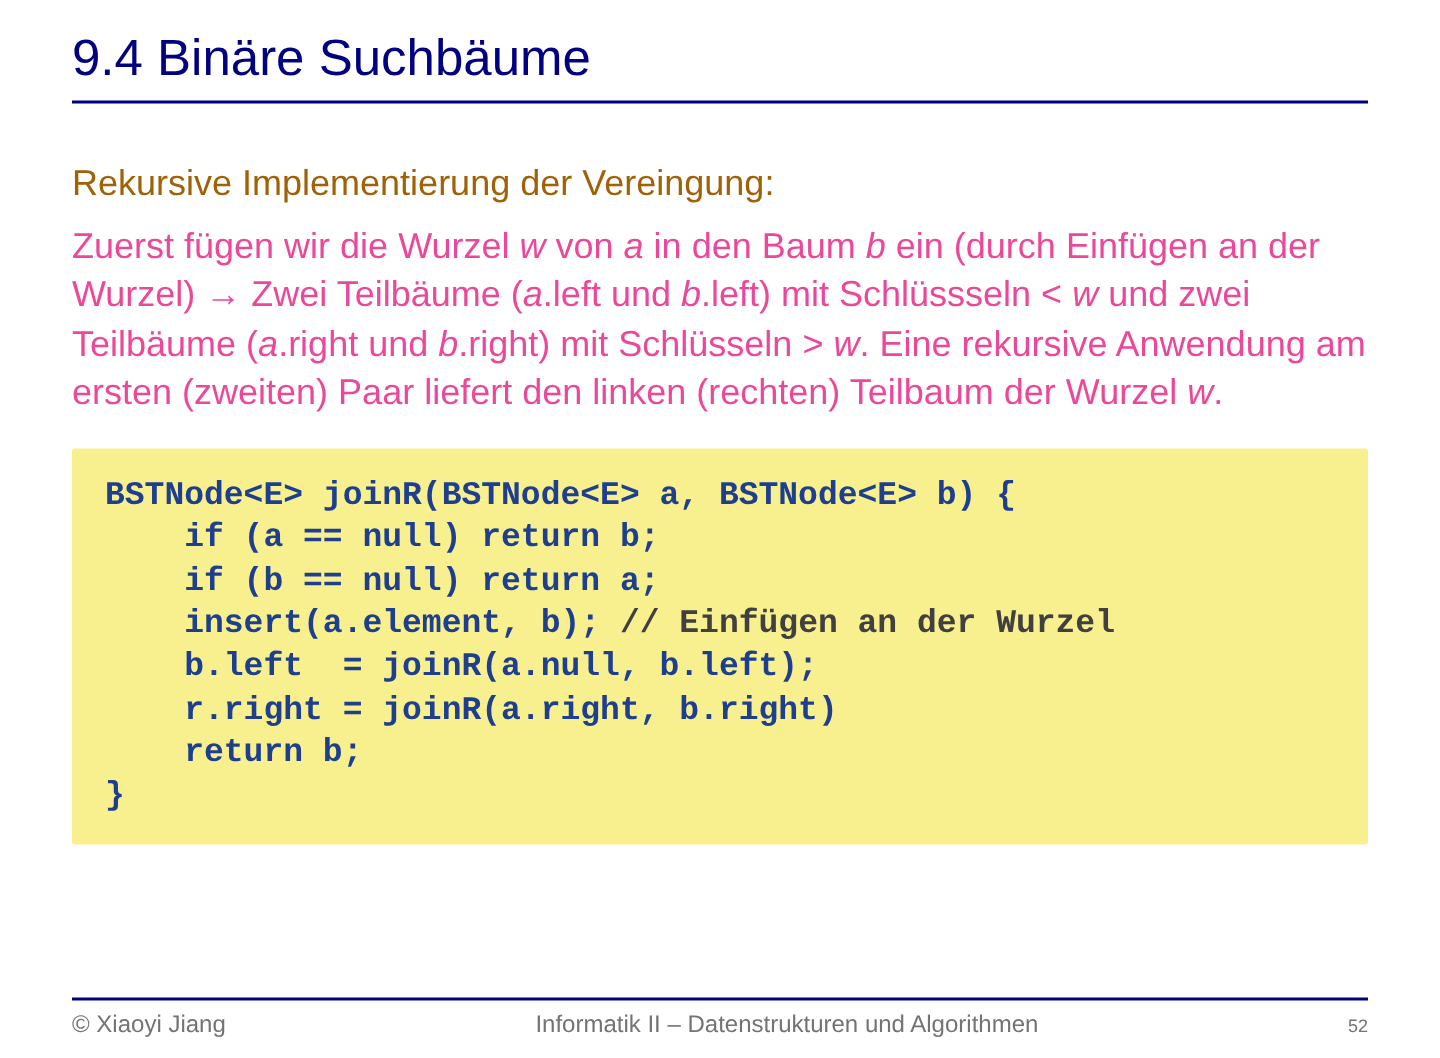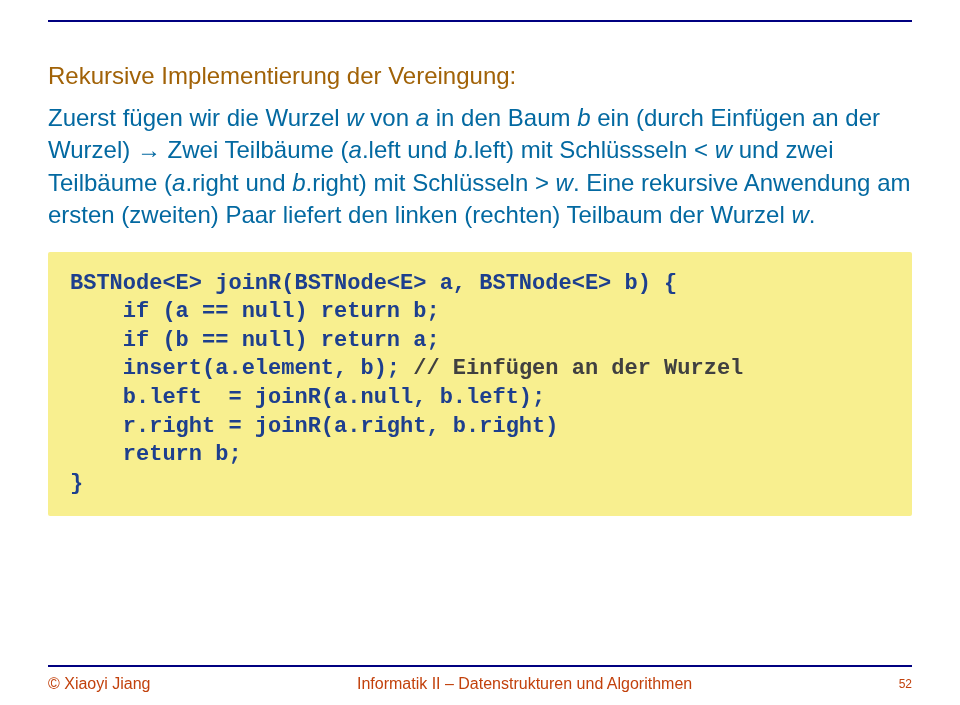--- a/index.html
+++ b/index.html
@@ -33,21 +33,21 @@
       background: #000080;
       margin-bottom: 40px;
     }
     .subtitle {
       font-size: 24px;
       color: #a16207;
       margin-bottom: 12px;
     }
     .paragraph {
       font-size: 24px;
-      color: #0369a1;
+      color: #ec4899;
       line-height: 1.35;
       margin-bottom: 20px;
     }
     .paragraph .italic {
       font-style: italic;
     }
     .code-box {
       background: #f8ef8f;
       padding: 18px 22px;
       margin-top: 8px;
@@ -77,39 +77,40 @@
     .footer-line {
       height: 2px;
       background: #000080;
       margin-bottom: 8px;
     }
     .footer-content {
       display: flex;
       justify-content: space-between;
       align-items: center;
       font-size: 16px;
-      color: #c2410c;
+      color: #737373;
     }
     .footer-author {
       flex: 0 0 auto;
     }
     .footer-title {
       flex: 1;
       text-align: center;
     }
     .footer-page {
       flex: 0 0 auto;
       font-size: 12px;
     }
   </style>
 </head>
 <body>
 
 <div class="slide">
 
+  <div class="heading">9.4 Binäre Suchbäume</div>
   <div class="heading-underline"></div>
 
   <div class="subtitle">Rekursive Implementierung der Vereingung:</div>
 
   <div class="paragraph">
     <span>Zuerst fügen wir die Wurzel </span><span class="italic">w</span><span> von </span><span class="italic">a</span><span> in den Baum </span><span class="italic">b</span><span> ein (durch Einfügen an der Wurzel) </span><span>→</span><span> Zwei Teilbäume (</span><span class="italic">a</span><span>.left und </span><span class="italic">b</span><span>.left) mit Schlüssseln &lt; </span><span class="italic">w</span><span> und zwei Teilbäume (</span><span class="italic">a</span><span>.right und </span><span class="italic">b</span><span>.right) mit Schlüsseln &gt; </span><span class="italic">w</span><span>. Eine rekursive Anwendung am ersten (zweiten) Paar liefert den linken (rechten) Teilbaum der Wurzel </span><span class="italic">w</span><span>.</span>
   </div>
 
   <div class="code-box">
     <pre><span class="code-blue">BSTNode&lt;E&gt; joinR(BSTNode&lt;E&gt; a, BSTNode&lt;E&gt; b) {</span>

